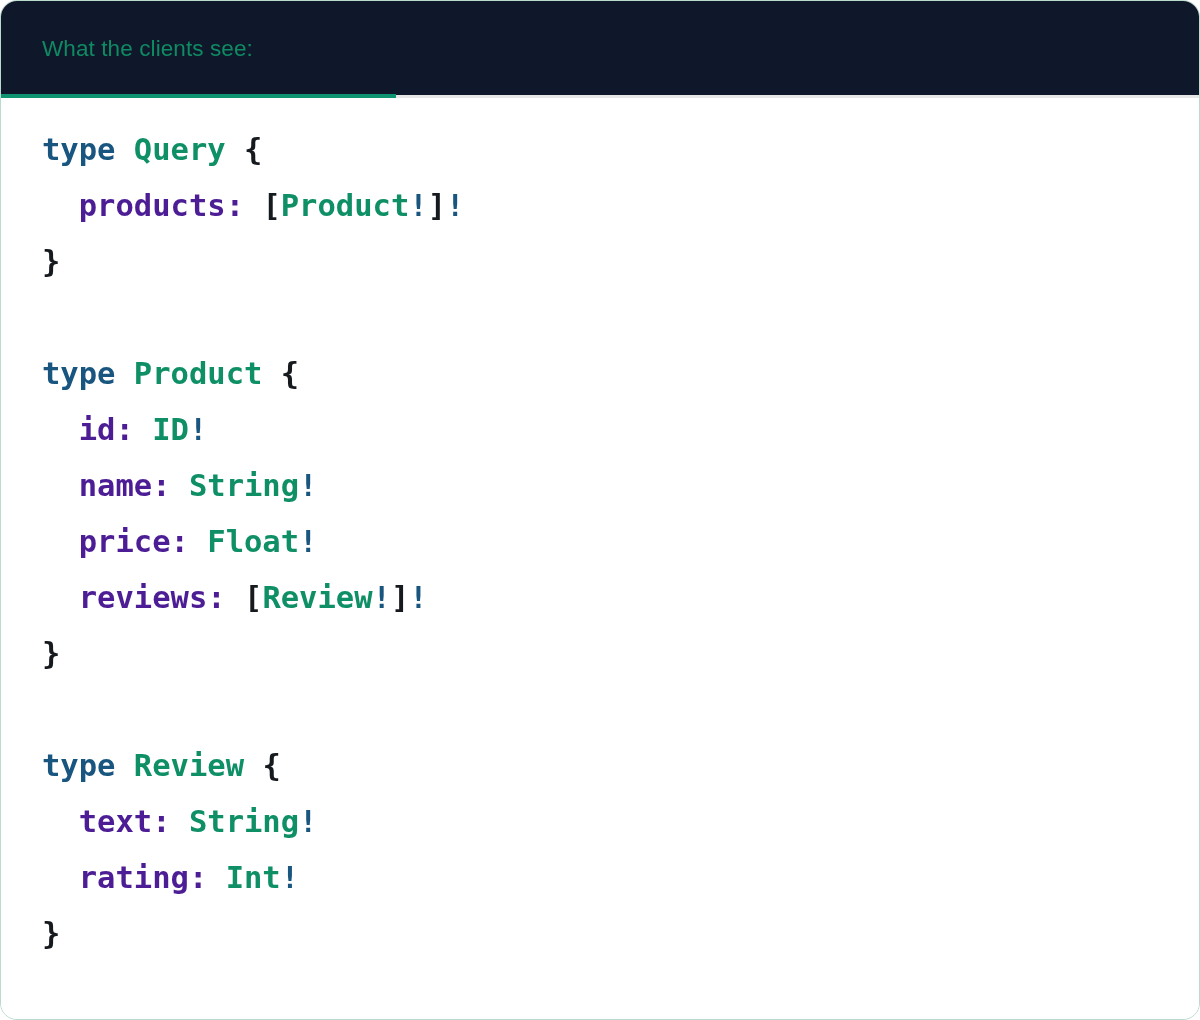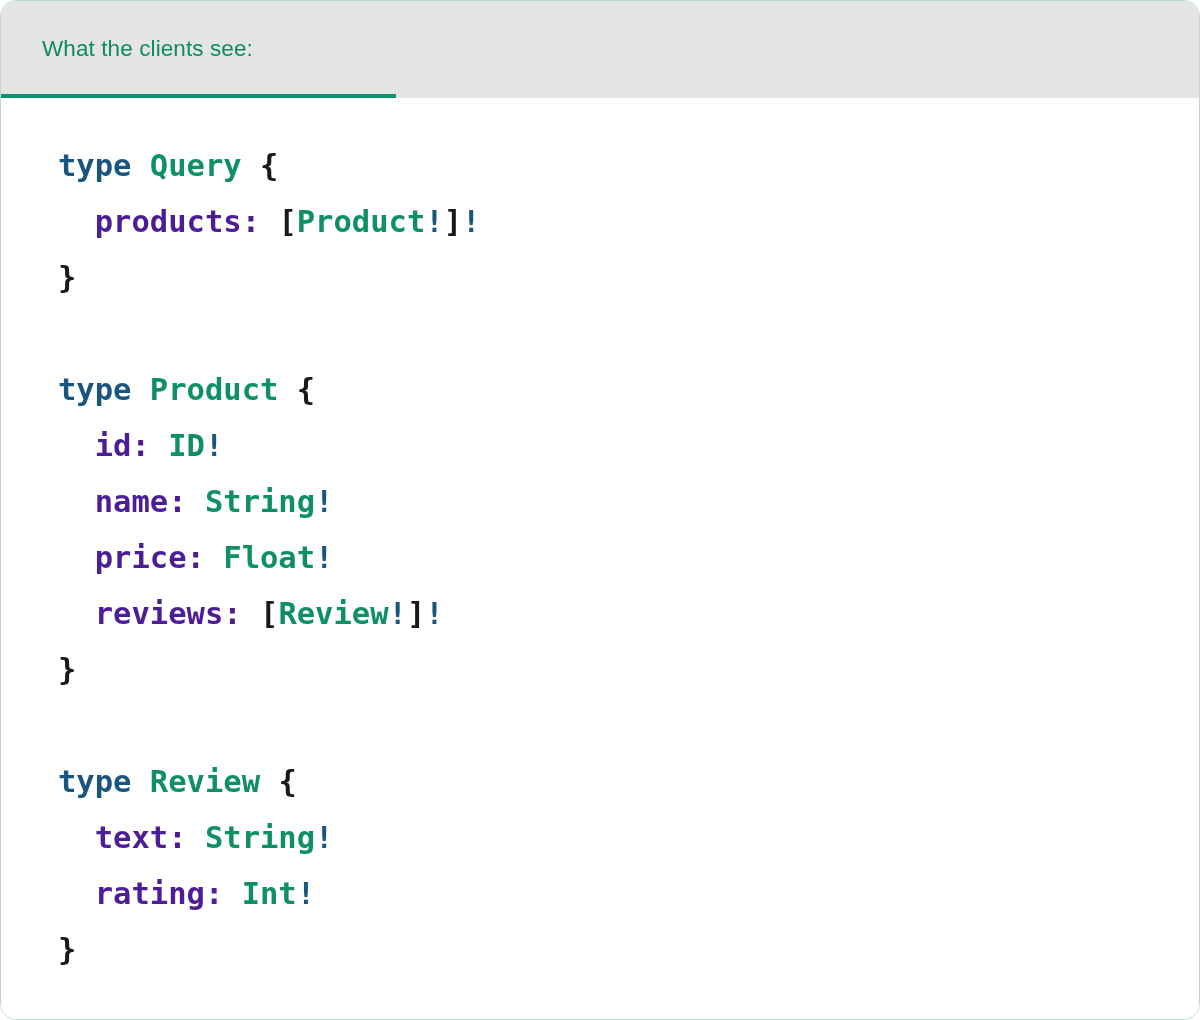--- a/index.html
+++ b/index.html
@@ -24,21 +24,21 @@
     border: 1px solid #b9dbcd;
     border-radius: 17px;
     overflow: hidden;
   }
 
   
   .tabbar {
     position: relative;
     box-sizing: border-box;
     height: 97px;
-    background: #e5e5e5;
+    background: #0f172a;
     display: flex;
     align-items: center;
   }
   
   .tabbar::after {
     content: "";
     position: absolute;
     left: 0;
     right: 0;
     bottom: 0;
@@ -79,21 +79,21 @@
 
   
   .code-area {
     box-sizing: border-box;
     padding: 24px 0 0 41px;
     background: #ffffff;
     height: calc(1020px - 97px);
     overflow: hidden;
   }
   .code-block {
-    margin: 16px;
+    margin: 0;
     font-family: "DejaVu Sans Mono", "Liberation Mono", monospace;
     font-size: 30.5px;
     line-height: 56px;
     white-space: pre;
     color: #16191d;
     font-weight: 700;
   }
   .code-line {
     height: 56px;
     white-space: pre;

